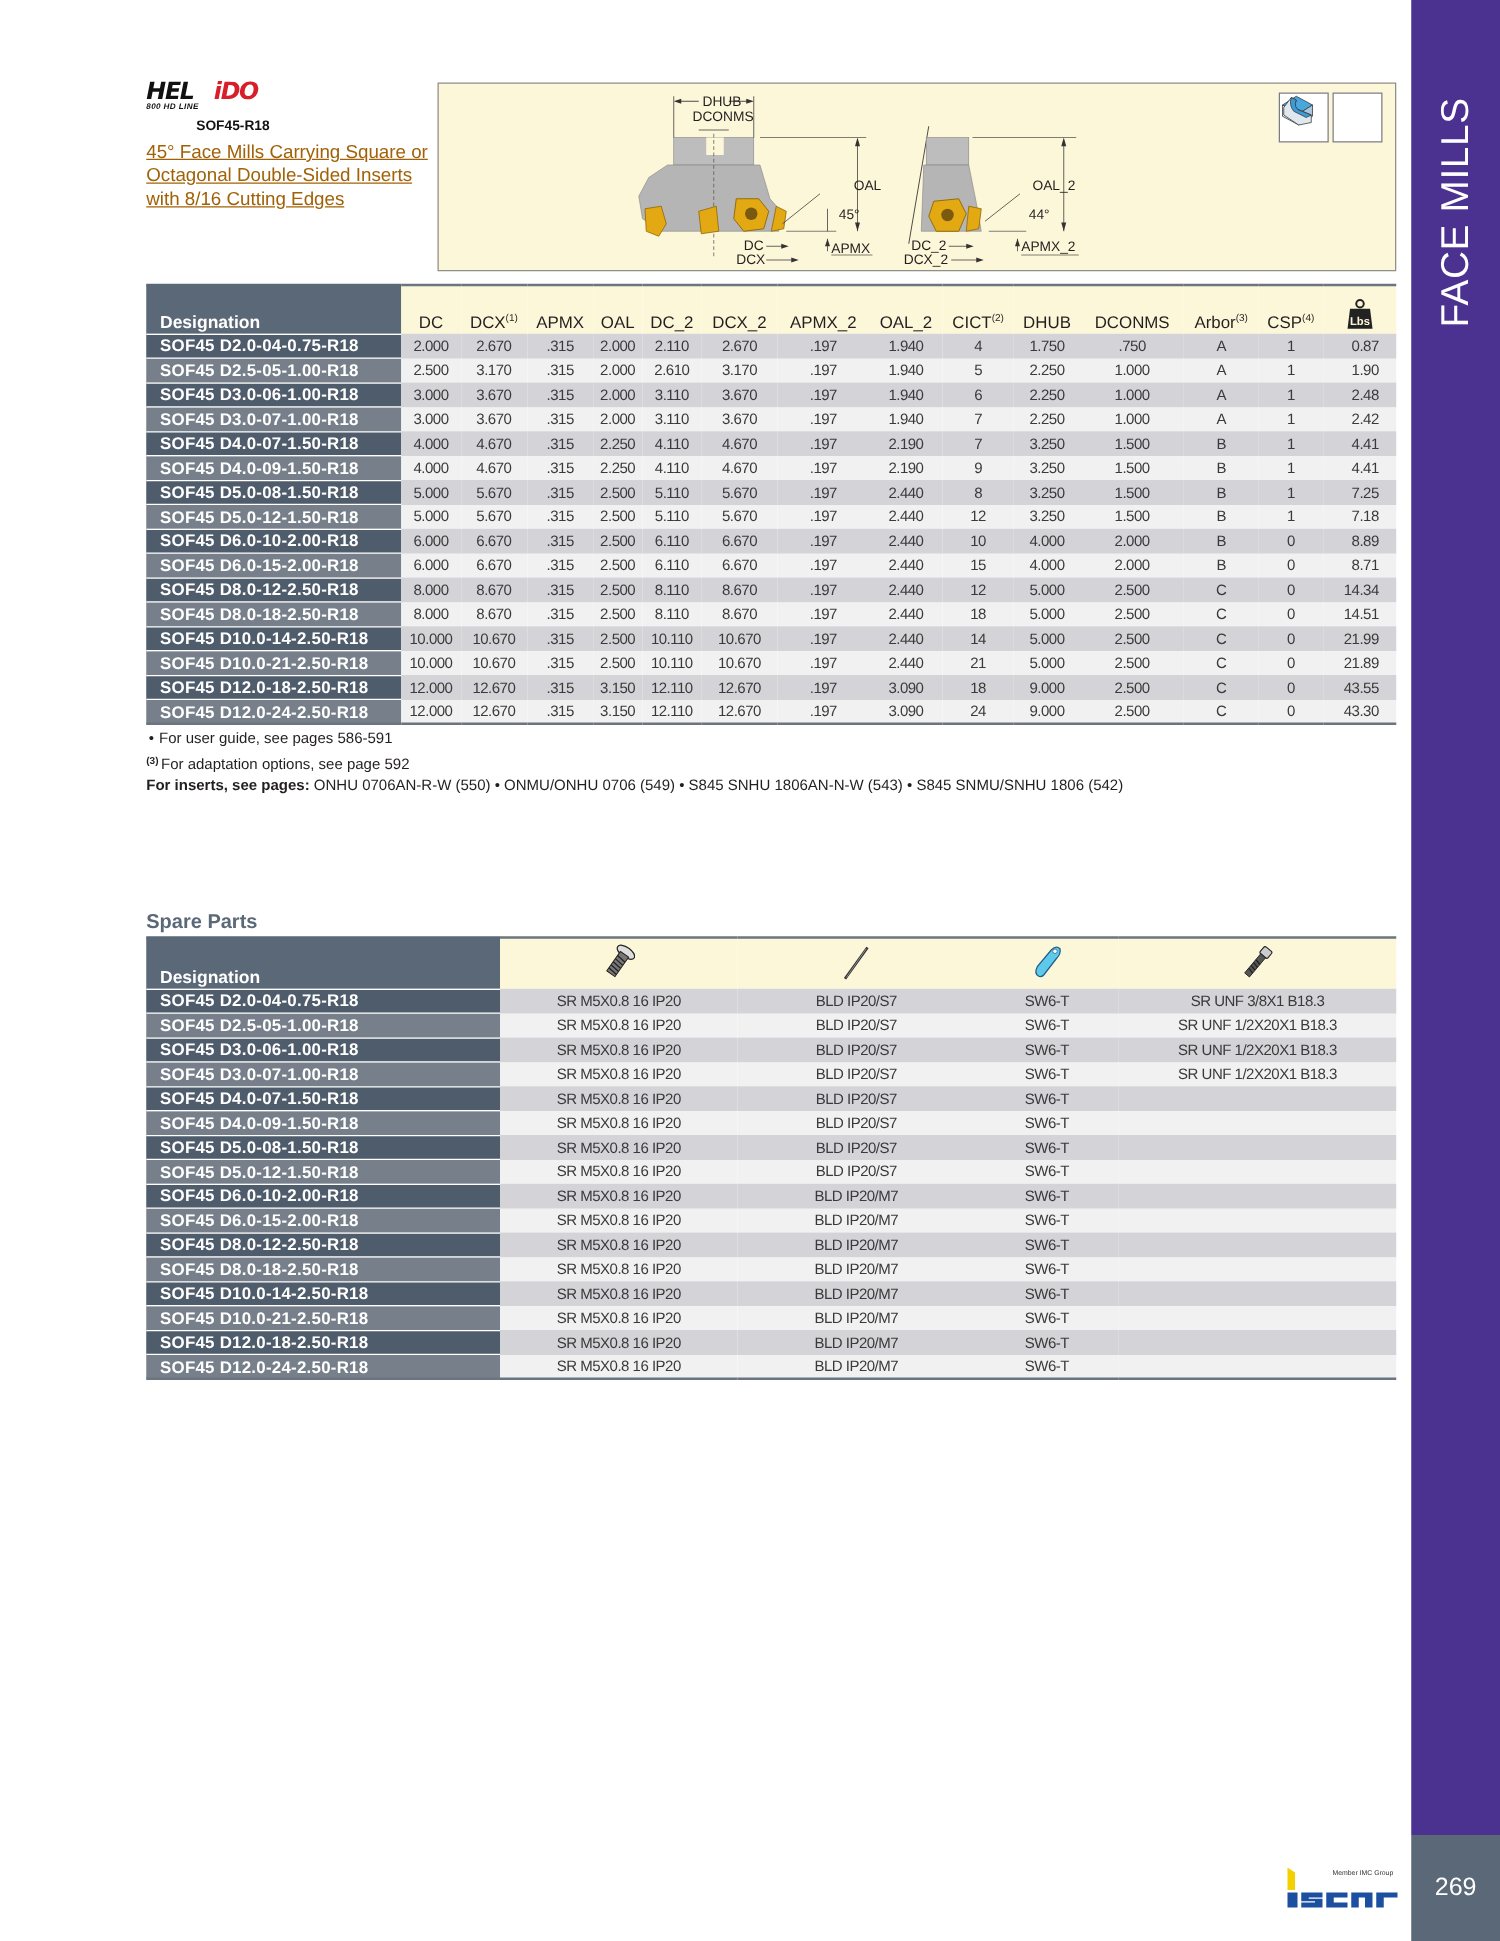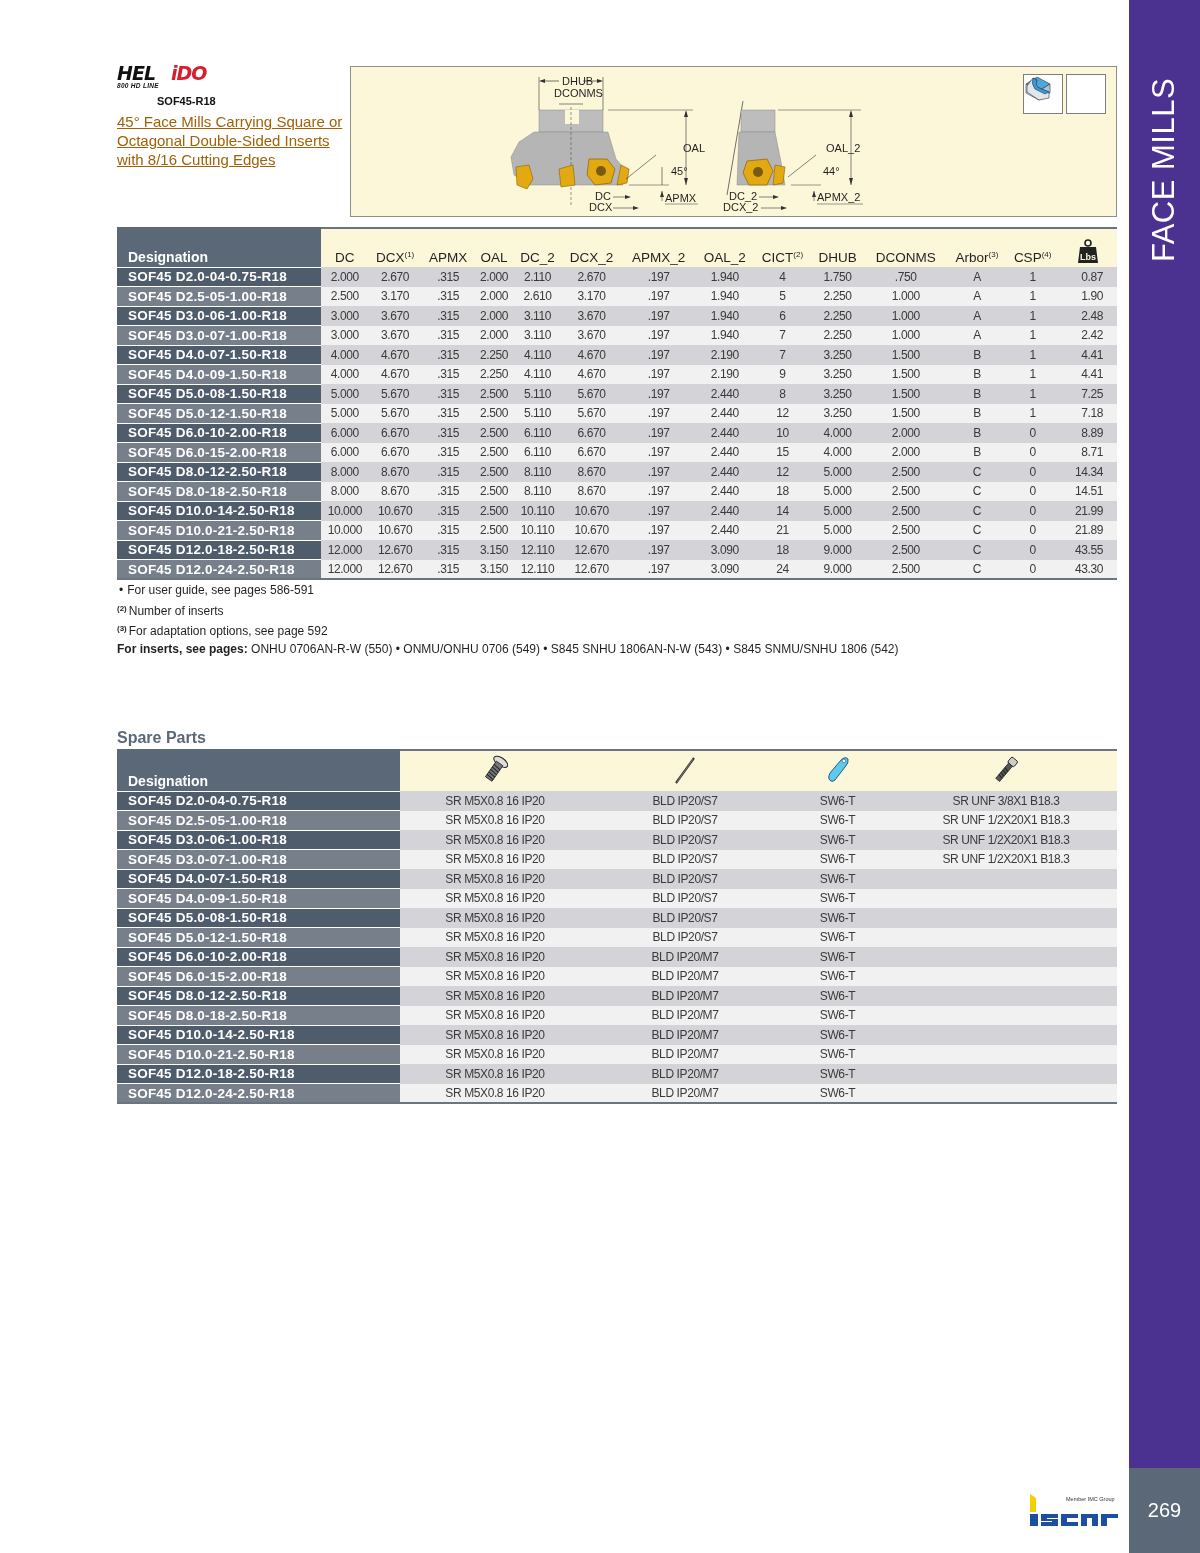--- a/index.html
+++ b/index.html
@@ -469,21 +469,20 @@
         <td>2.500</td>
         <td>C</td>
         <td>0</td>
         <td class="wt">43.30</td>
       </tr>
     </tbody>
 </table>
 
 <div class="notes">
   <div><span class="bullet">•</span><span>For user guide, see pages 586-591</span></div>
-  <div><sup>(2)</sup><span>Number of inserts</span></div>
   <div><sup>(3)</sup><span>For adaptation options, see page 592</span></div>
   <div><b>For inserts, see pages:</b> <span>ONHU 0706AN-R-W (550) • ONMU/ONHU 0706 (549) • S845 SNHU 1806AN-N-W (543) • S845 SNMU/SNHU 1806 (542)</span></div>
 </div>
 
 <div class="spare-title">Spare Parts</div>
 <table class="spare-table">
   <colgroup>
     <col style="width:283px">
       <col style="width:190px">
       <col style="width:190px">

